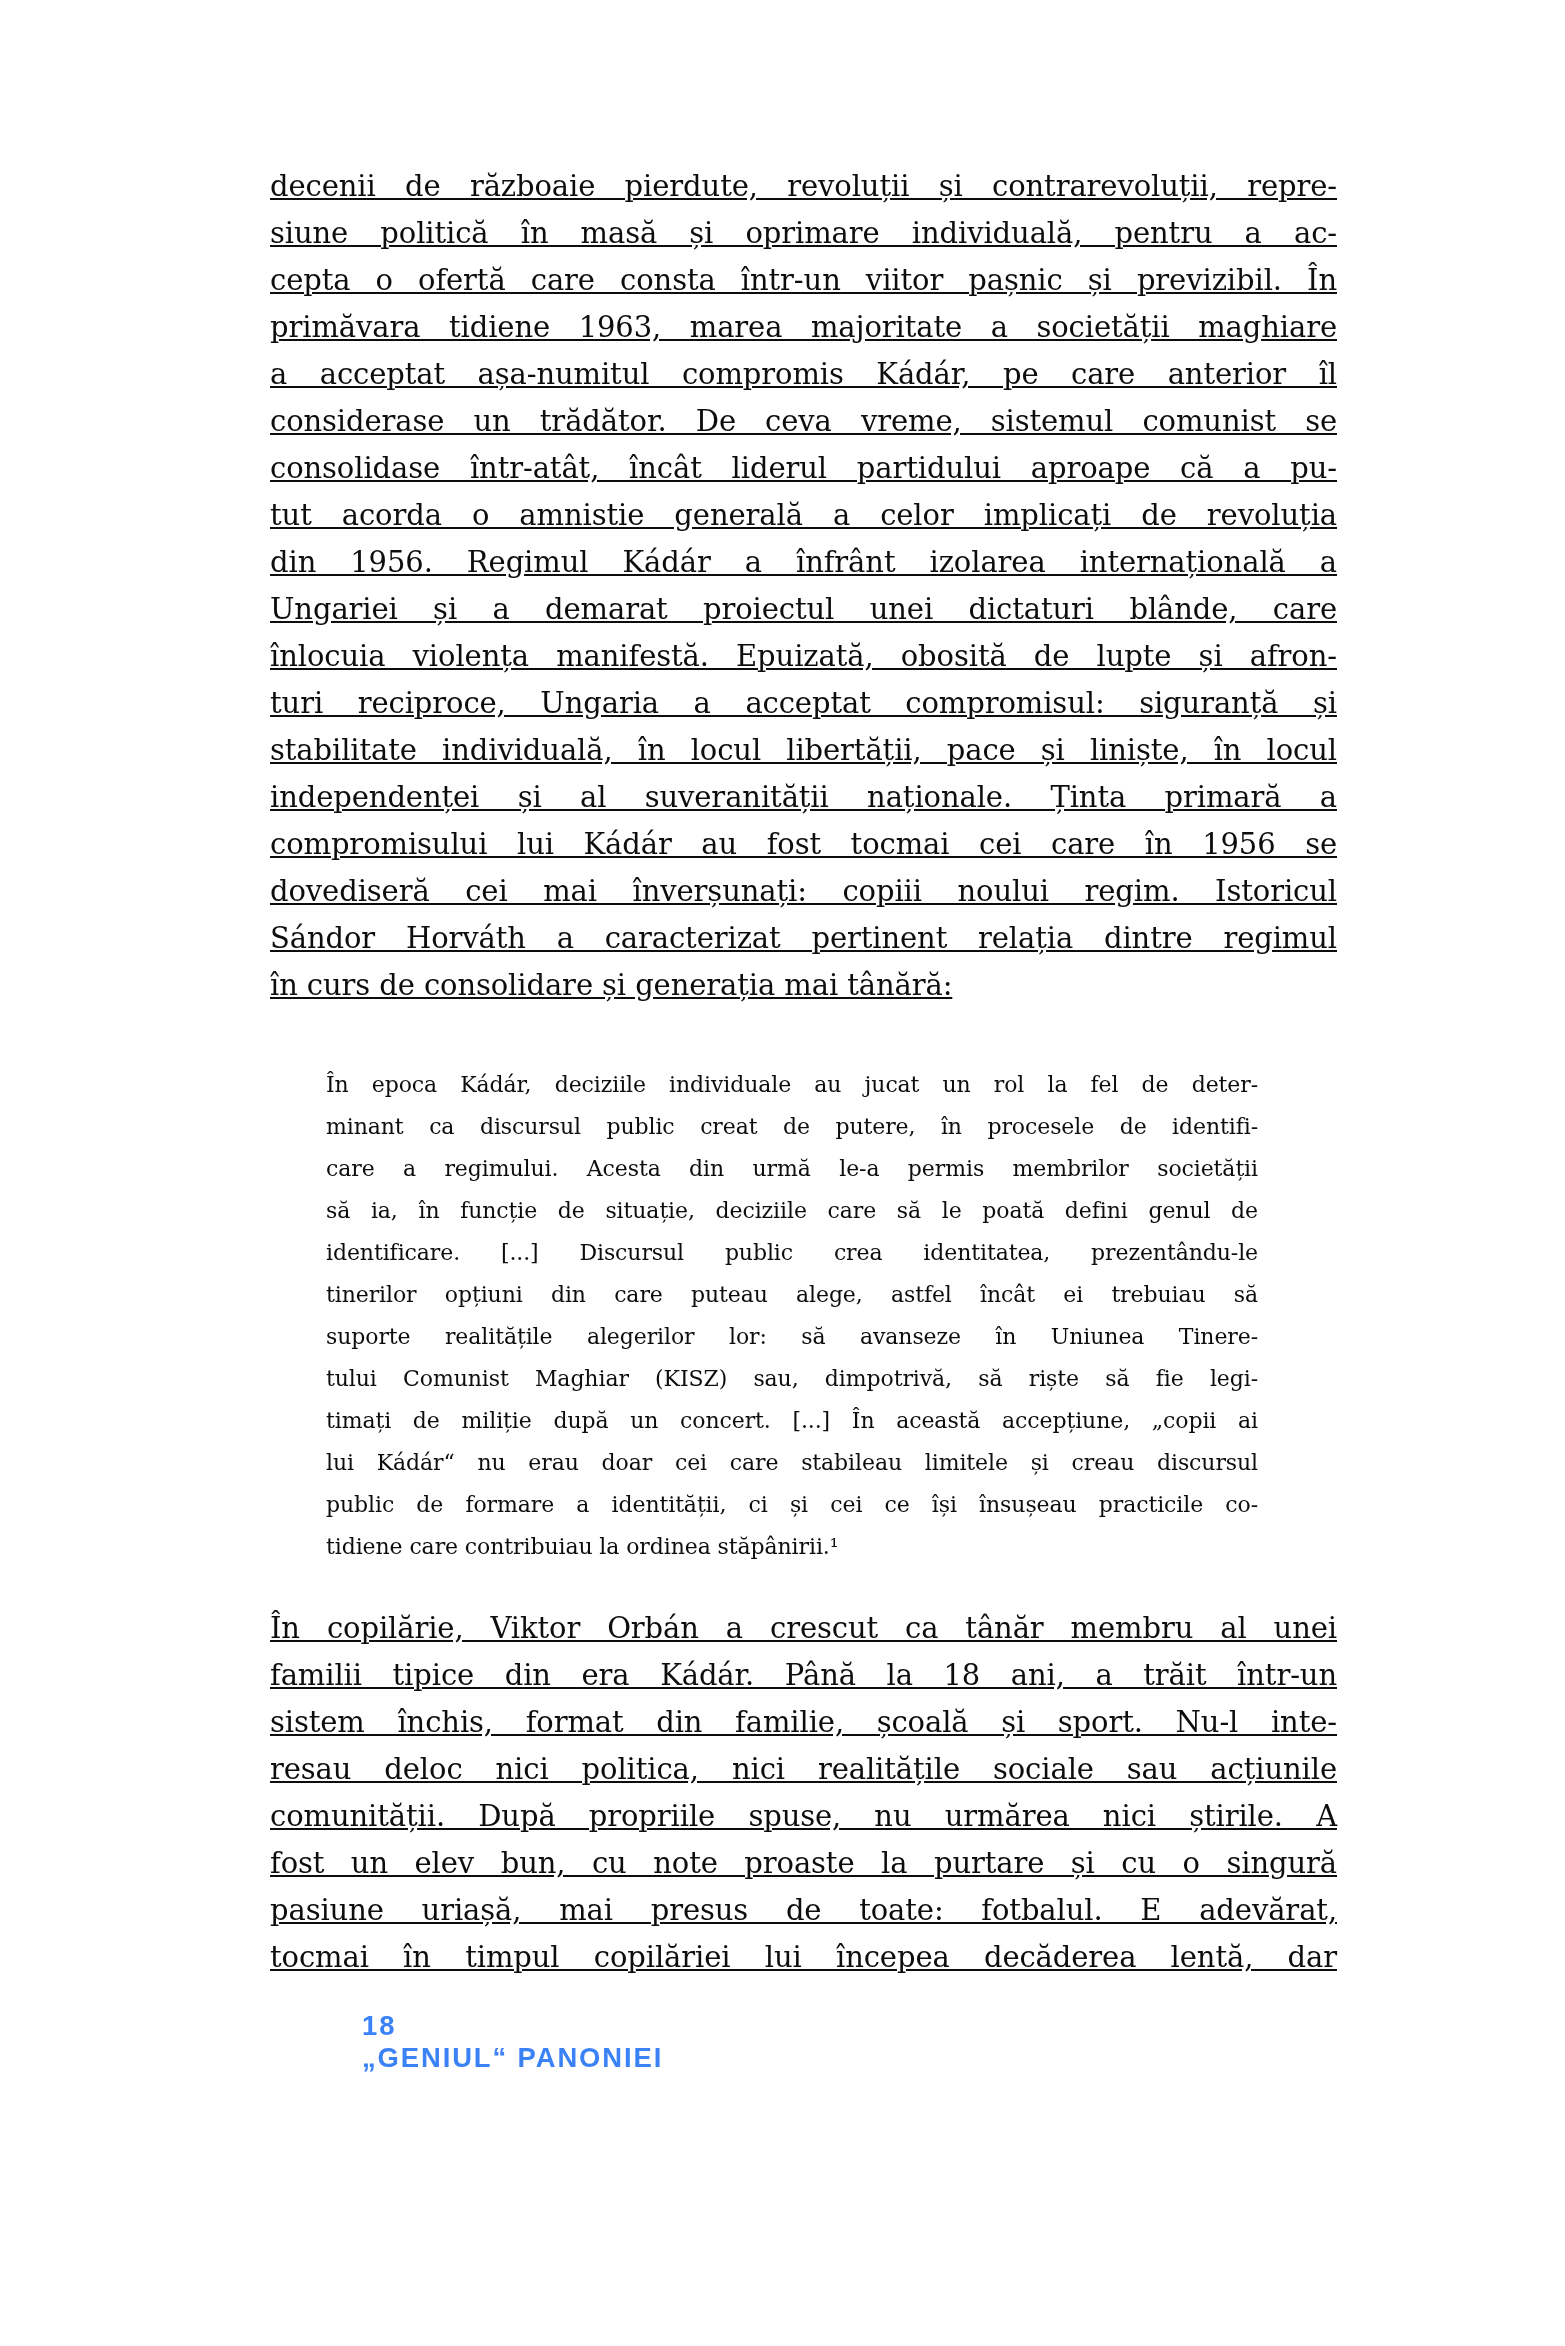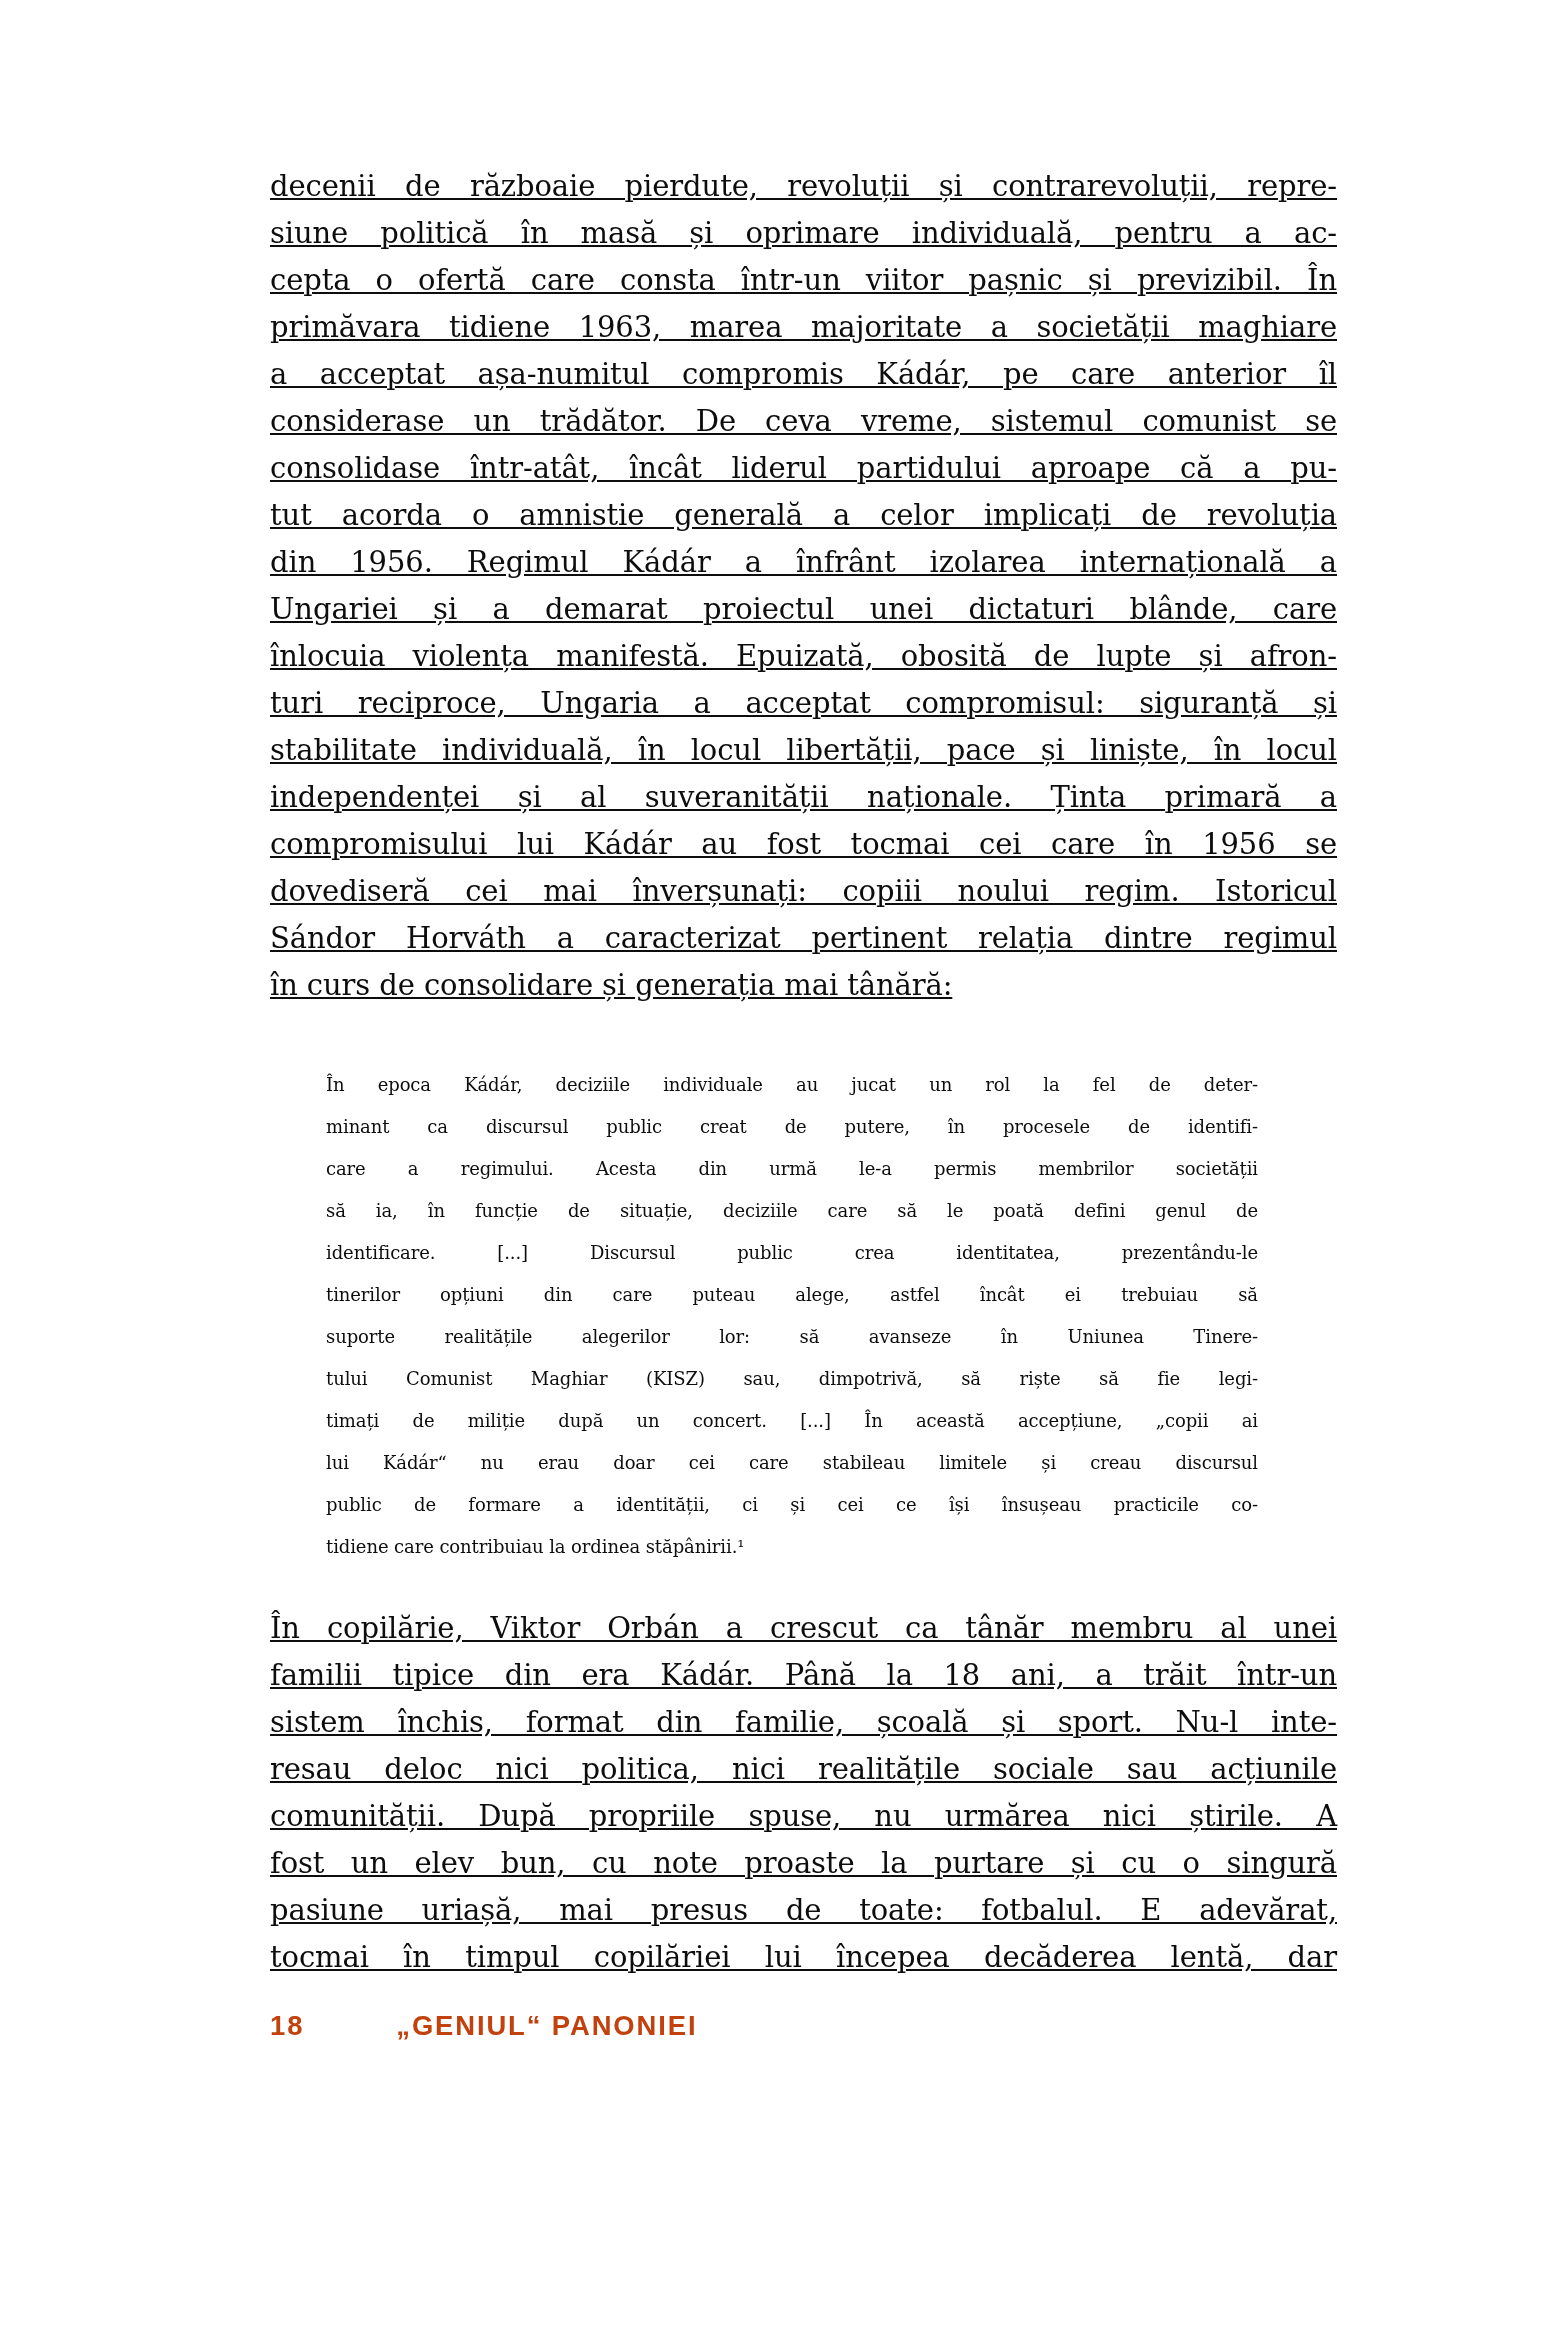--- a/index.html
+++ b/index.html
@@ -26,21 +26,21 @@
     letter-spacing: -0.1px;
     text-decoration: underline;
   }
   #paragraph-1 { top: 163px; }
   #paragraph-2 { top: 1605px; }
   .quote {
     position: absolute;
     left: 326px;
     top: 1064px;
     width: 932px;
-    font-size: 18px;
+    font-size: 22px;
     line-height: 42px;
     margin: 0;
     letter-spacing: -0.1px;
   }
   .line {
     text-align: justify;
     text-align-last: justify;
     white-space: normal;
   }
   .line.last {
@@ -49,21 +49,22 @@
   .page-footer {
     position: absolute;
     left: 270px;
     top: 2010px;
     display: flex;
     align-items: baseline;
     font-family: "Liberation Sans", sans-serif;
     font-weight: 700;
     font-size: 27.4px;
     letter-spacing: 1.9px;
-    color: #c2410c;
+    color: #3b82f6;
+    flex-direction: column;
   }
   .page-footer .page-number {
     display: inline-block;
     min-width: 34px;
   }
   .page-footer .running-title {
     margin-left: 92px;
   }
 </style>
 </head>

